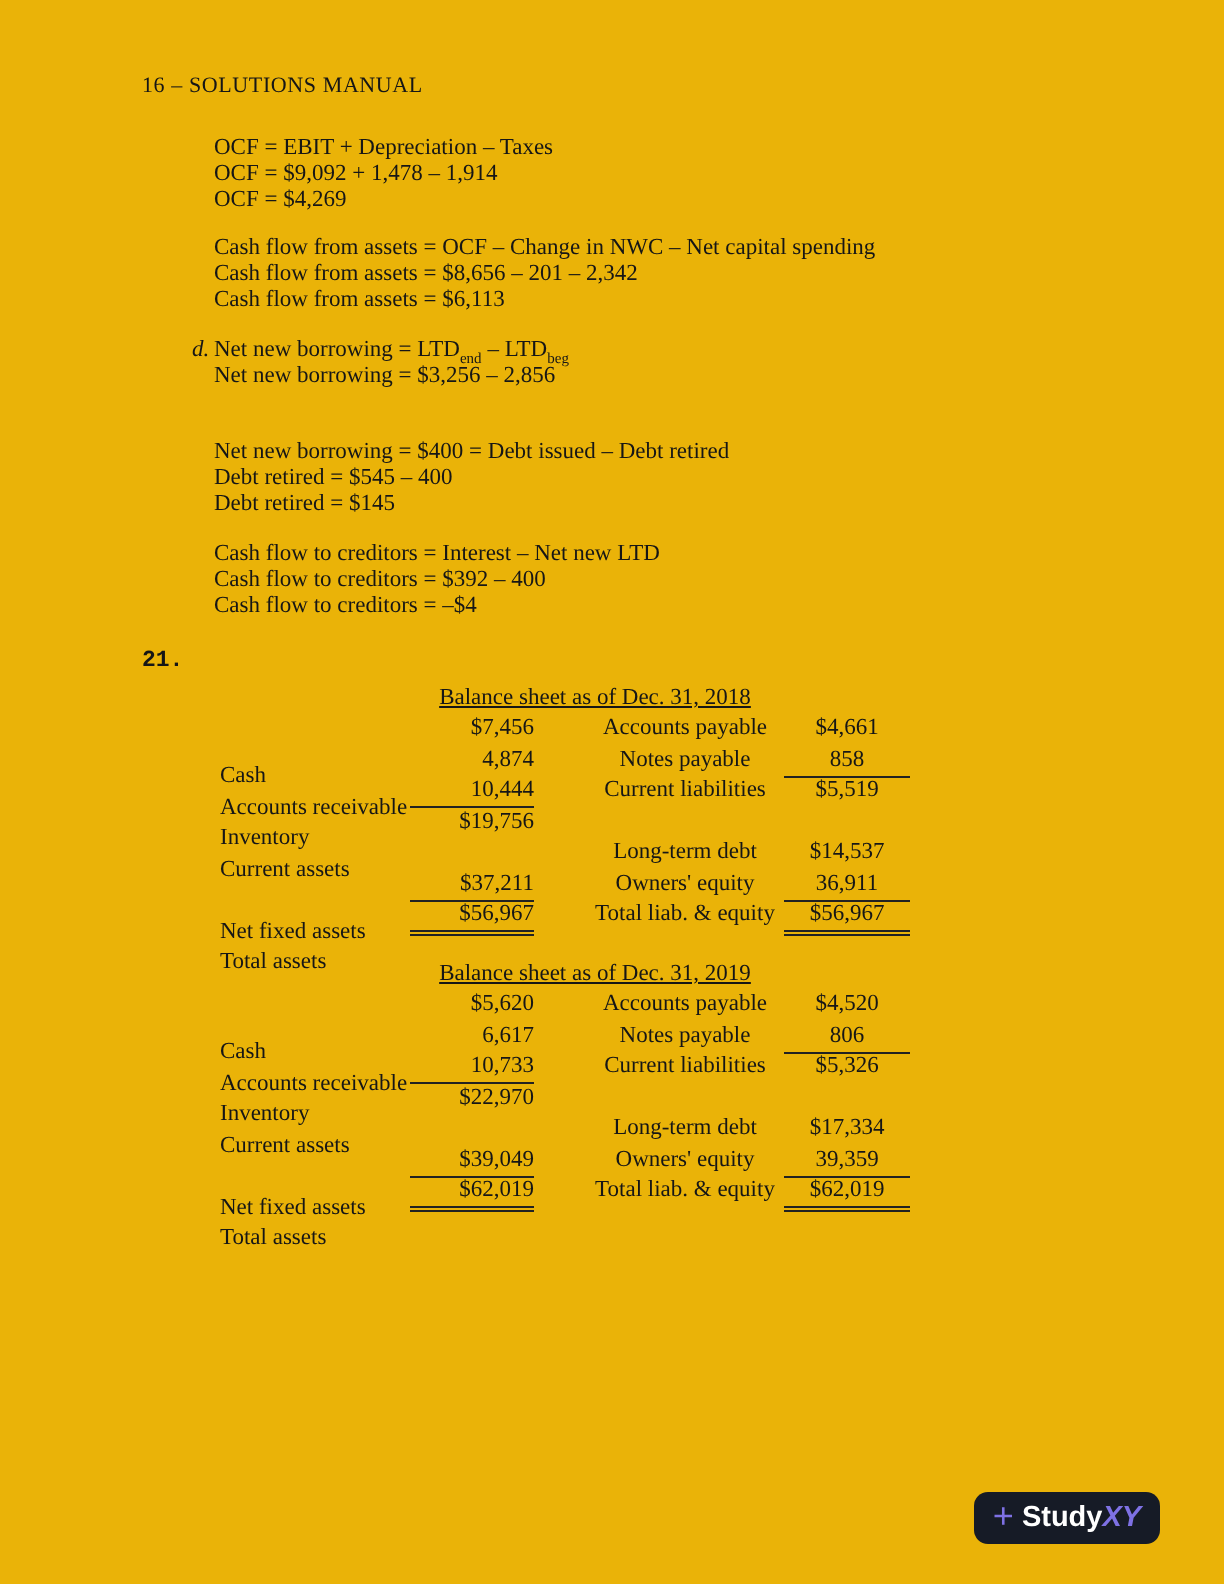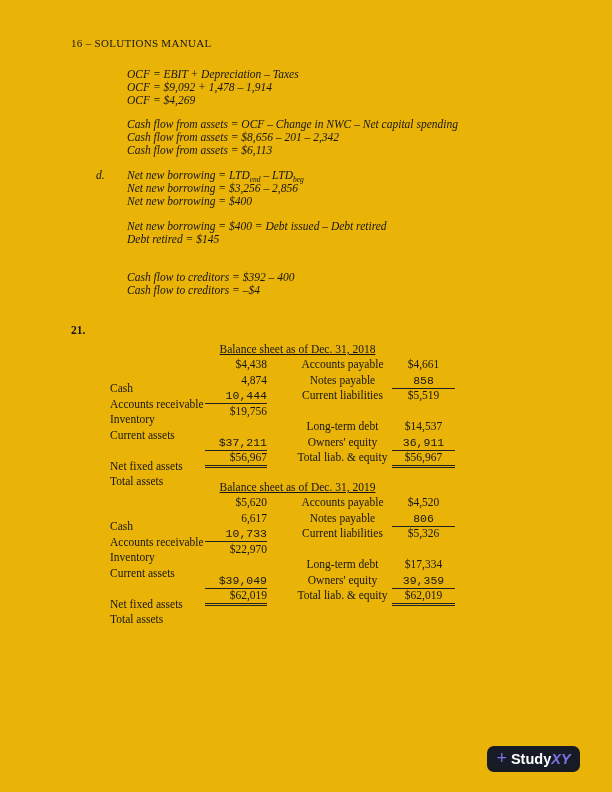--- a/index.html
+++ b/index.html
@@ -10,50 +10,50 @@
     background:#eab308;
     font-family:"Liberation Serif","DejaVu Serif",serif;
     color:#161616;
     overflow:hidden;
   }
   .hdr{
     position:absolute;left:71px;top:37px;
     font-size:11px;letter-spacing:.3px;
   }
   .tblock{
-    position:absolute;left:127px;
-    font-size:11.5px;line-height:13px;font-style:italic;
+    position:absolute;left:107px;
+    font-size:11.5px;line-height:13px;
   }
   .tblock .line{white-space:nowrap;}
   sub{font-size:7.5px;line-height:0;}
   .marker{
     position:absolute;
     font-size:11.5px;line-height:13px;
   }
   .marker.it{font-style:italic;}
-  .marker.bd{font-weight:bold;}
+  .marker.bd{font-weight:bold;font-family:Liberation Mono, monospace;}
   
   .bsheet{
     position:absolute;left:110px;width:375px;
     font-size:11.5px;
   }
   .bs-title{
     text-align:center;
     text-decoration:underline;
     line-height:14px;
     margin-bottom:2px;
     white-space:nowrap;
   }
   .bs-row{display:flex;height:15.5px;align-items:flex-start;}
   .bs-row > div{line-height:13px;height:14px;white-space:nowrap;}
   .c-l1{width:95px;margin-top:24px;}
   .c-v1{width:62px;text-align:right;}
   .c-l2{width:99px;margin-left:26px;text-align:center;}
   .c-v2{width:63px;text-align:center;}
-  .ul1{border-bottom:1px solid #222;font-family:Liberation Mono, monospace;}
+  .ul1{border-bottom:1px solid #222;}
   .ul2{border-bottom:3px double #222;}
   
   .badge{
     position:absolute;left:487px;top:746px;
     width:93px;height:26px;
     border-radius:7px;
     display:flex;align-items:center;justify-content:center;
     font-family:"Liberation Sans","DejaVu Sans",sans-serif;
     font-weight:bold;font-size:14.5px;
   }
@@ -81,40 +81,41 @@
     <div class="line">Cash flow from assets = OCF – Change in NWC – Net capital spending</div>
     <div class="line">Cash flow from assets = $8,656 – 201 – 2,342</div>
     <div class="line">Cash flow from assets = $6,113</div>
   </div>
 
   <div class="marker it" style="left:96px;top:169px">d.</div>
 
   <div class="tblock" style="top:169px">
     <div class="line"><span>Net new borrowing = LTD</span><sub>end</sub><span> – LTD</span><sub>beg</sub></div>
     <div class="line">Net new borrowing = $3,256 – 2,856</div>
-    <div class="line">Net new borrowing = $400</div>
   </div>
 
   <div class="tblock" style="top:220px">
     <div class="line">Net new borrowing = $400 = Debt issued – Debt retired</div>
+    <div class="line">Debt retired = $545 – 400</div>
     <div class="line">Debt retired = $145</div>
   </div>
 
   <div class="tblock" style="top:271px">
+    <div class="line">Cash flow to creditors = Interest – Net new LTD</div>
     <div class="line">Cash flow to creditors = $392 – 400</div>
     <div class="line">Cash flow to creditors = –$4</div>
   </div>
 
   <div class="marker bd" style="left:71px;top:324px">21.</div>
 
   <div class="bsheet" style="top:342px">
     <div class="bs-title">Balance sheet as of Dec. 31, 2018</div>
     <div class="bs-row">
       <div class="c-l1">Cash</div>
-      <div class="c-v1">$4,438</div>
+      <div class="c-v1">$7,456</div>
       <div class="c-l2">Accounts payable</div>
       <div class="c-v2">$4,661</div>
     </div>
     <div class="bs-row">
       <div class="c-l1">Accounts receivable</div>
       <div class="c-v1">4,874</div>
       <div class="c-l2">Notes payable</div>
       <div class="c-v2 ul1">858</div>
     </div>
     <div class="bs-row">

